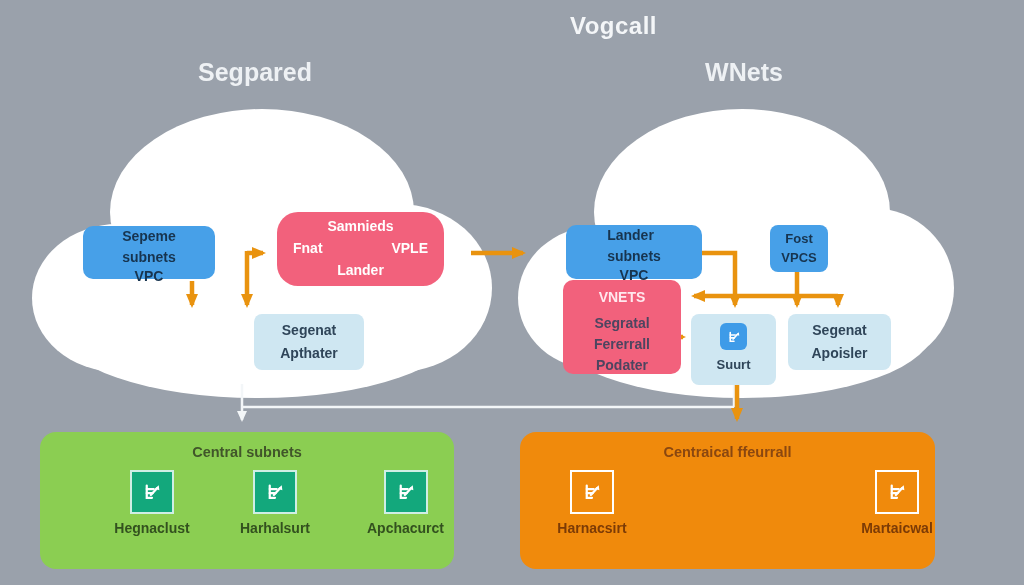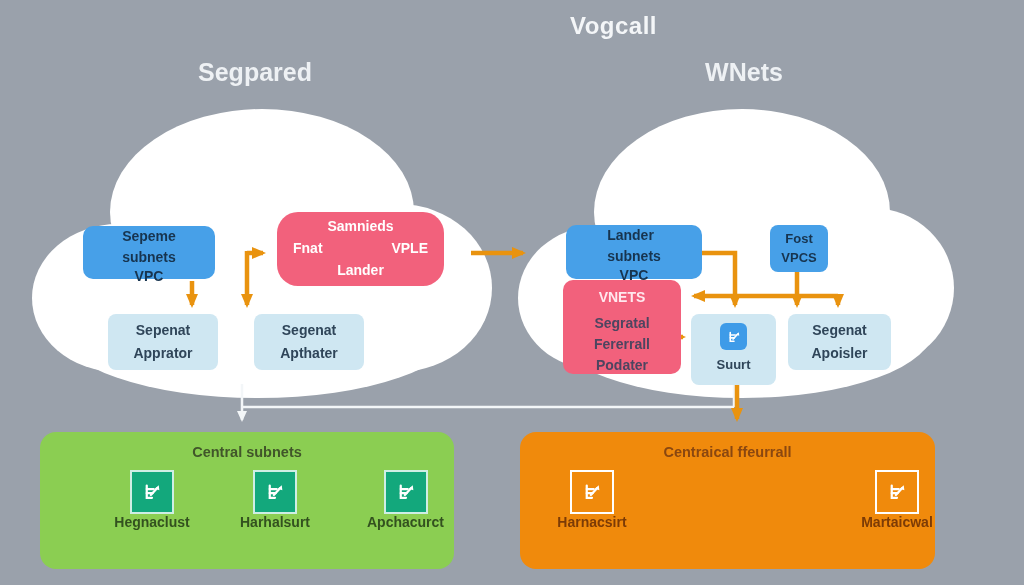--- a/index.html
+++ b/index.html
@@ -47,21 +47,21 @@
     display:flex;align-items:center;justify-content:center;}
   .suurt-icon svg{width:20px;height:20px;}
 
   .panel{border-radius:16px;}
   .panel-green{background:var(--green,#8bce52);}
   .panel-orange{background:var(--orange,#f08a0c);}
   .panel-title{position:absolute;left:0;right:0;top:12px;text-align:center;
     font-size:14.5px;font-weight:600;}
   .panel-green .panel-title{color:#41562a;}
   .panel-orange .panel-title{color:#8a4710;}
-  .pitem{position:absolute;top:38px;display:flex;flex-direction:column;align-items:center;gap:0;}
+  .pitem{position:absolute;top:38px;display:flex;flex-direction:column;align-items:center;gap:6px;}
   .tile{width:44px;height:44px;box-sizing:border-box;display:flex;align-items:center;justify-content:center;}
   .tile svg{width:28px;height:28px;}
   .tile-green{background:var(--teal_icon,#13a87c);border:2px solid rgba(255,255,255,.8);}
   .tile-orange{background:transparent;border:2px solid #ffffff;}
   .pitem-label{font-size:14px;font-weight:600;}
   .panel-green .pitem-label{color:#33511f;}
   .panel-orange .pitem-label{color:#7c3b06;}
 
   .gl{stroke:#fff;stroke-width:1.9;fill:none;stroke-linecap:round;}
   .gf{fill:#fff;}
@@ -128,24 +128,20 @@
 
   <div class="abs box pinkbox natbox" style="left:277px;top:212px;width:167px;height:74px;">
     <span class="natcenter">Samnieds</span>
     <span class="natrow">
       <span>Fnat</span>
       <span>VPLE</span>
     </span>
     <span class="natcenter">Lander</span>
   </div>
 
-  <div class="abs box lbluebox" style="left:108px;top:314px;width:110px;height:56px;">
-    <span>Sepenat</span>
-    <span>Apprator</span>
-  </div>
 
   <div class="abs box lbluebox" style="left:254px;top:314px;width:110px;height:56px;">
     <span>Segenat</span>
     <span>Apthater</span>
   </div>
 
   <div class="abs box bluebox vpcflex" style="left:566px;top:225px;width:136px;height:54px;">
     <span class="stack">
       <span>Lander</span>
       <span>subnets</span>

